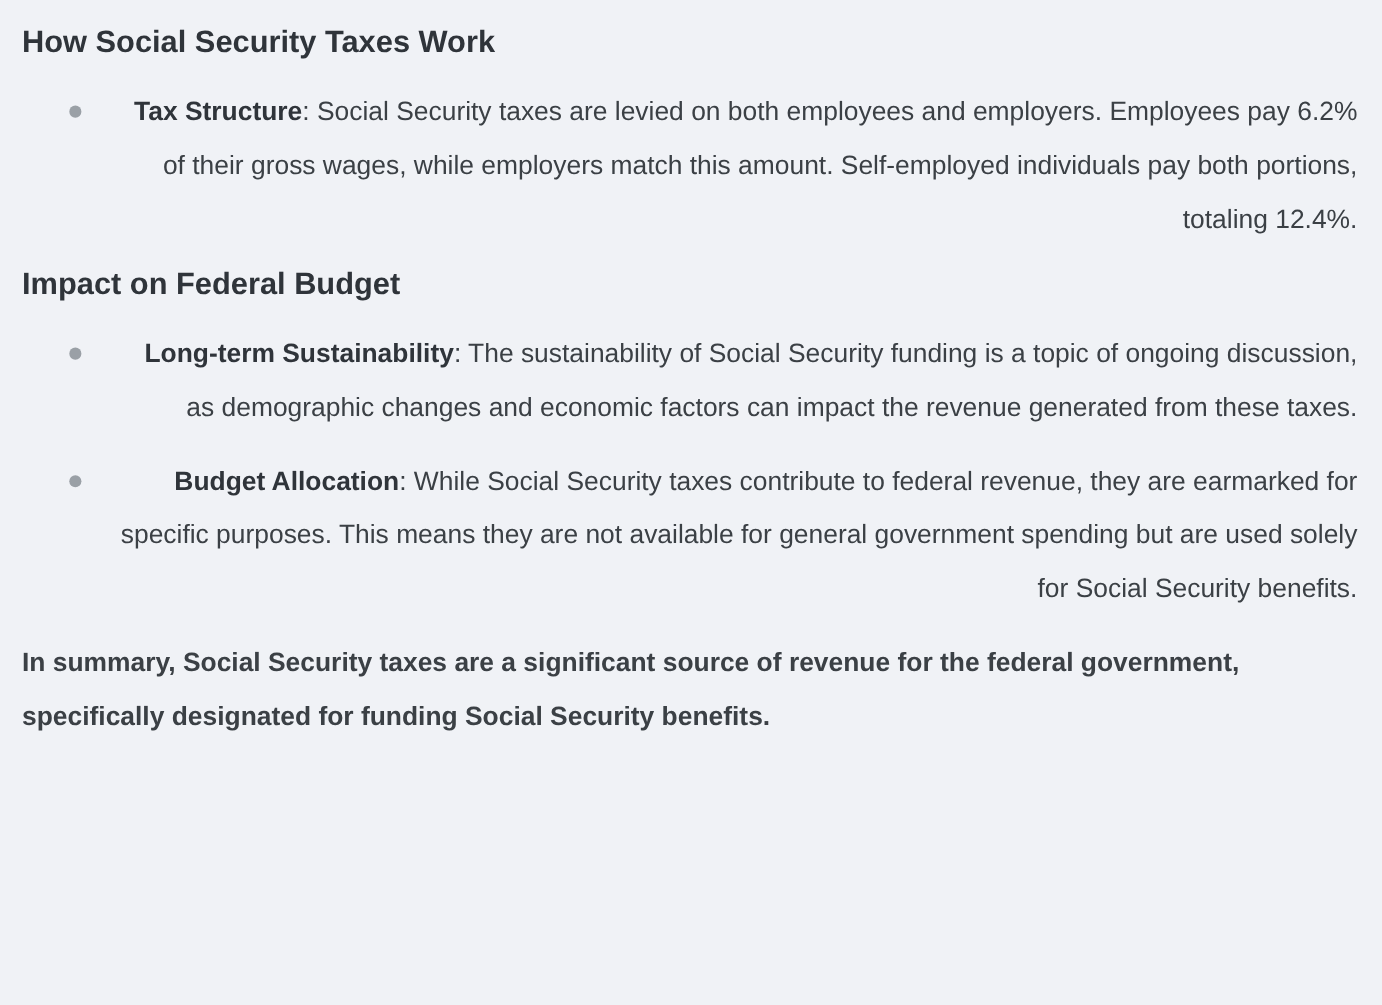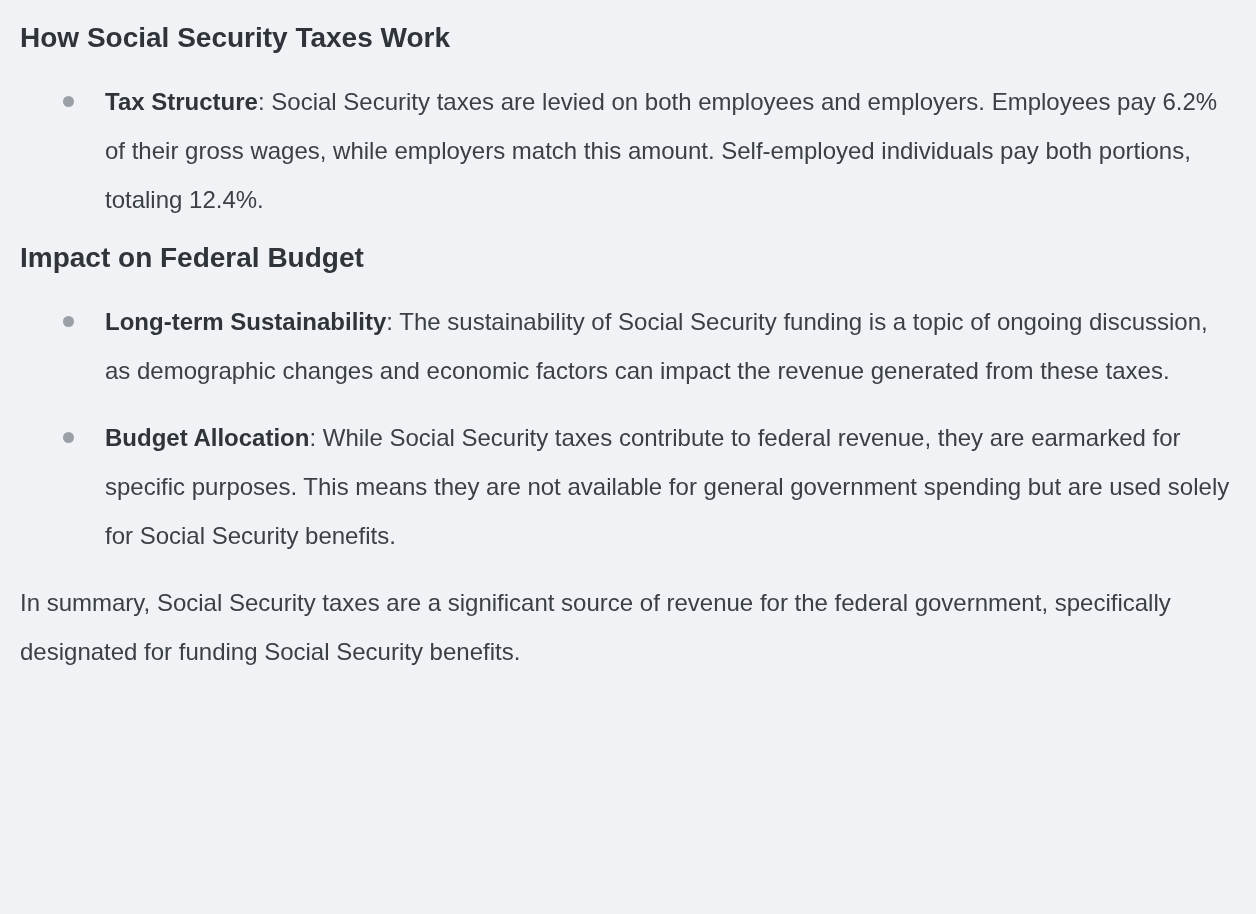--- a/index.html
+++ b/index.html
@@ -25,20 +25,21 @@
       color: #2f343a;
       margin: 0 0 23px 0;
     }
     .section-heading.subsequent {
       margin-top: 12px;
     }
     ul.bullet-list {
       list-style: none;
       margin: 0;
       padding: 0;
+      text-align: right;
     }
     ul.bullet-list li {
       position: relative;
       padding-left: 85px;
       margin: 0 0 18px 0;
     }
     .bullet-dot {
       position: absolute;
       left: 43px;
       top: 19px;
@@ -46,20 +47,21 @@
       height: 11px;
       border-radius: 50%;
       background: #9aa0a6;
     }
     .item-term {
       font-weight: 700;
       color: #2f343a;
     }
     .summary-paragraph {
       margin: 10px 0 0 0;
+      font-weight: bold;
     }
   </style>
 </head>
 <body>
 
 <div>
 
   <h3 class="section-heading">How Social Security Taxes Work</h3>
 
   <ul class="bullet-list">

